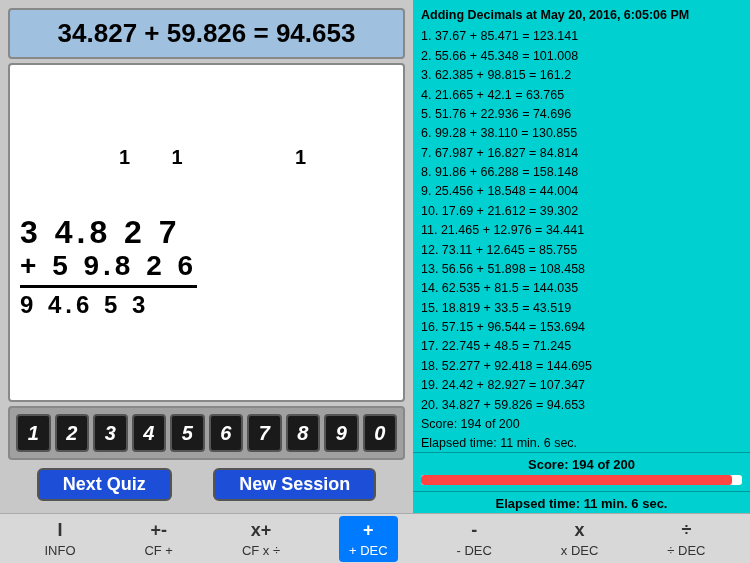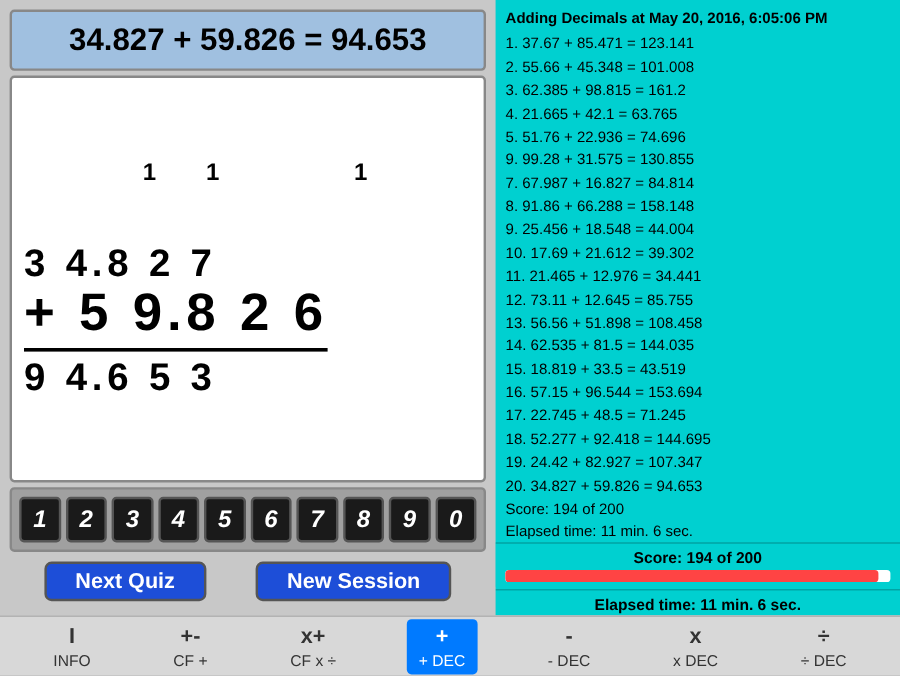--- a/index.html
+++ b/index.html
@@ -68,32 +68,32 @@
     .number-row {
       font-size: 32px;
       font-weight: bold;
       color: #000;
       letter-spacing: 4px;
       line-height: 1.1;
       margin-top: 44px;
     }
 
     .addend-row {
-      font-size: 44px;
+      font-size: 28px;
       font-weight: bold;
       color: #000;
       letter-spacing: 4px;
       line-height: 1.1;
       border-bottom: 3px solid #000;
       padding-bottom: 4px;
       margin-bottom: 4px;
     }
 
     .result-row {
-      font-size: 32px;
+      font-size: 24px;
       font-weight: bold;
       color: #000;
       letter-spacing: 4px;
       line-height: 1.1;
     }
 
     
     .number-buttons {
       background: #a0a0a0;
       border: 2px solid #888;
@@ -286,21 +286,21 @@
   <div class="right-panel">
 
     <div class="session-log">
       <div class="log-title">Adding Decimals at May 20, 2016, 6:05:06 PM</div>
       <div id="problems-container">
           <div>1.  37.67 + 85.471 = 123.141</div>
           <div>2.  55.66 + 45.348 = 101.008</div>
           <div>3.  62.385 + 98.815 = 161.2</div>
           <div>4.  21.665 + 42.1 = 63.765</div>
           <div>5.  51.76 + 22.936 = 74.696</div>
-          <div>9.  99.28 + 31.575 = 130.855</div>
+          <div>6.  99.28 + 38.110 = 130.855</div>
           <div>7.  67.987 + 16.827 = 84.814</div>
           <div>8.  91.86 + 66.288 = 158.148</div>
           <div>9.  25.456 + 18.548 = 44.004</div>
           <div>10.  17.69 + 21.612 = 39.302</div>
           <div></div>
           <div>11.  21.465 + 12.976 = 34.441</div>
           <div>12.  73.11 + 12.645 = 85.755</div>
           <div>13.  56.56 + 51.898 = 108.458</div>
           <div>14.  62.535 + 81.5 = 144.035</div>
           <div>15.  18.819 + 33.5 = 43.519</div>

